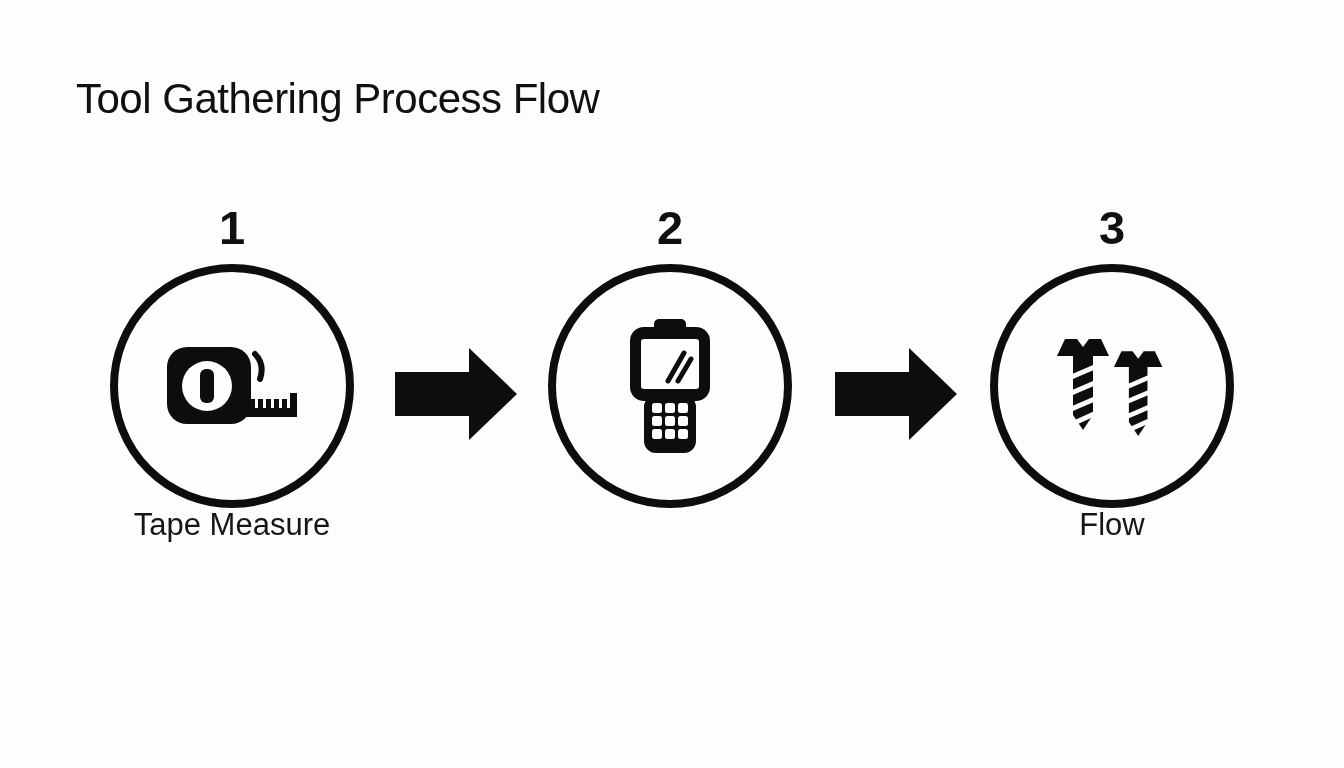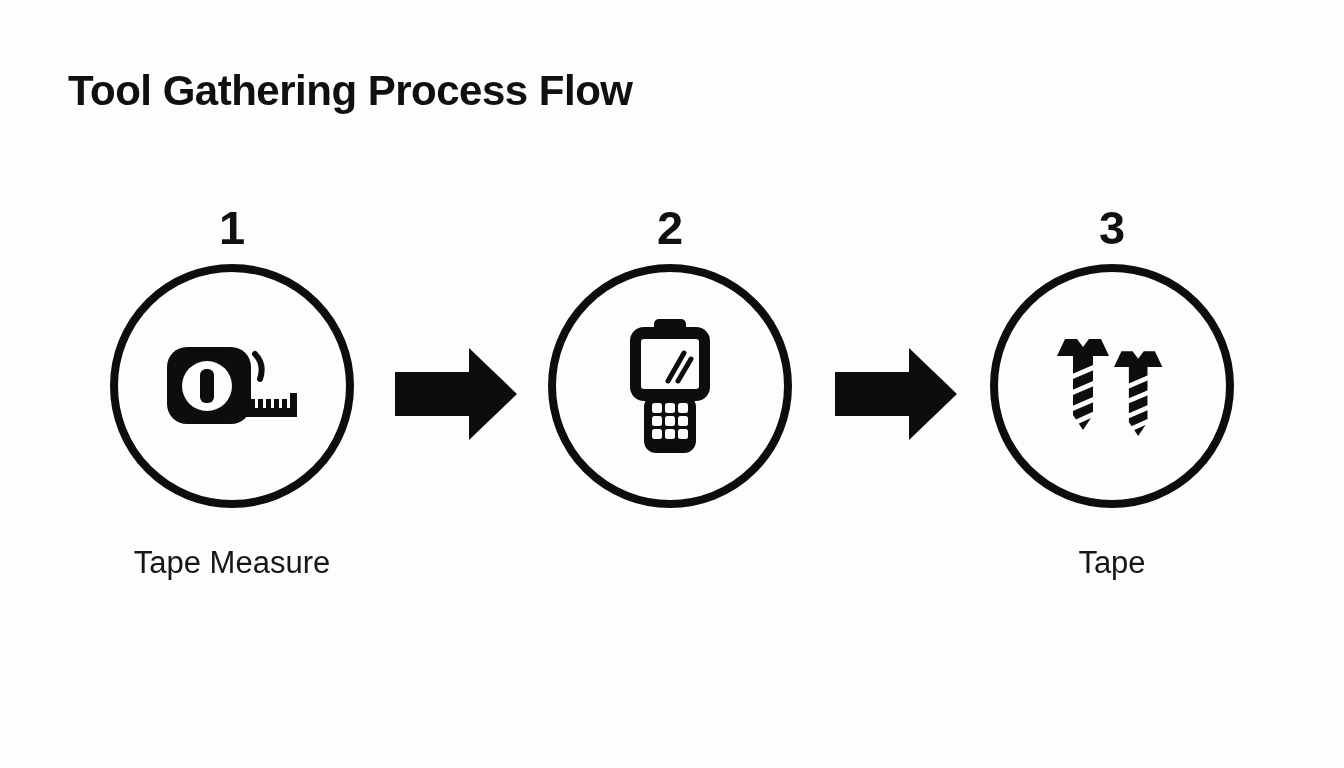--- a/index.html
+++ b/index.html
@@ -10,23 +10,23 @@
     overflow: hidden;
   }
   .canvas {
     position: relative;
     width: 1344px; height: 768px;
     background: #fdfdfd;
   }
   .title {
     position: absolute;
     left: 64px; top: 66px;
-    margin: 4px;
+    margin: 12px;
     font-size: 42px;
-    font-weight: bold;
+    font-weight: normal;
     letter-spacing: -0.5px;
     color: #101010;
     line-height: 1;
     text-align: right;
   }
   .step {
     position: absolute;
     top: 204px;
     width: 280px;
     text-align: center;
@@ -43,21 +43,20 @@
     width: 244px; height: 244px;
     margin: 10px auto 0;
     border: 8px solid #0d0d0d;
     border-radius: 50%;
     background: #fdfdfd;
     display: flex;
     align-items: center;
     justify-content: center;
   }
   .step-label {
-    margin-top: 38px;
     font-size: 31px;
     font-weight: normal;
     color: #161616;
     line-height: 1.1;
     white-space: nowrap;
   }
   .connector {
     position: absolute;
     top: 348px;
     width: 122px; height: 92px;
@@ -141,16 +140,16 @@
             <path d="M12 49 L40 37 M12 65 L40 53 M12 81 L40 69 M15 95 L37 85" stroke="#fdfdfd" stroke-width="5" fill="none"></path>
           </g>
           <g transform="translate(57,13) scale(0.93)">
             <polygon points="0,27 8,10 20,10 26,18 32,10 44,10 52,27" fill="#0d0d0d"></polygon>
             <path d="M16 27 H36 V86 L26 101 L16 86 Z" fill="#0d0d0d"></path>
             <path d="M12 49 L40 37 M12 65 L40 53 M12 81 L40 69 M15 95 L37 85" stroke="#fdfdfd" stroke-width="5" fill="none"></path>
           </g>
         </svg>
       </span>
     </div>
-    <div class="step-label">Tape</div>
+    <div class="step-label">Flow</div>
   </div>
 
 </div>
 
 </body></html>

